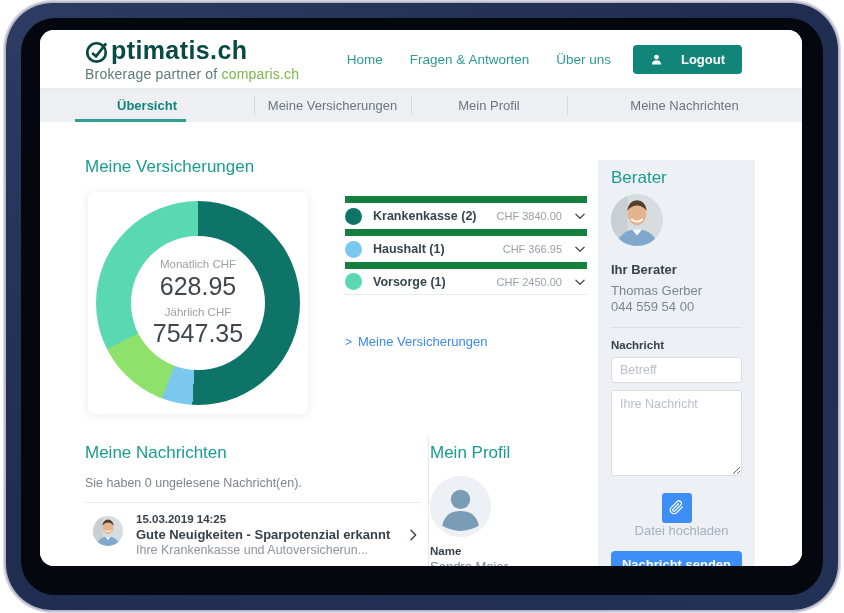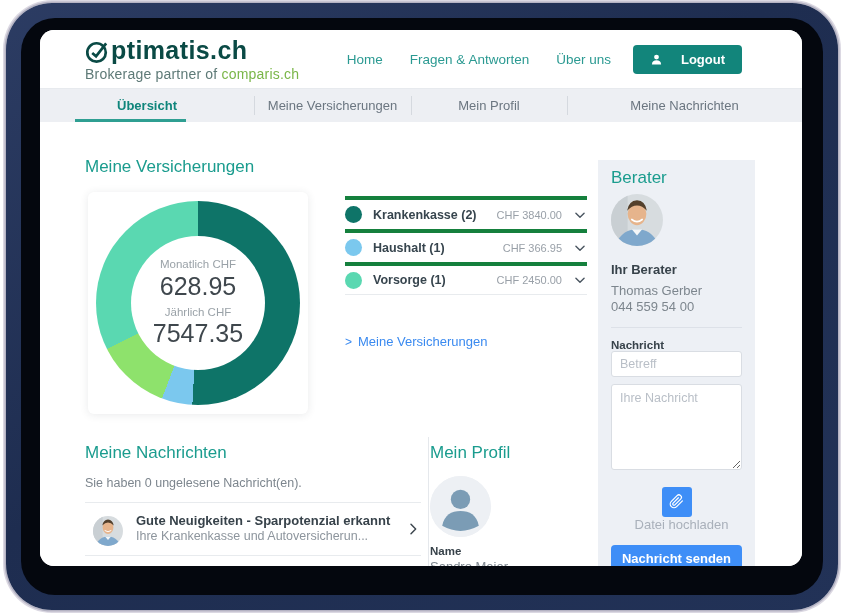--- a/index.html
+++ b/index.html
@@ -49,21 +49,21 @@
   .chart-card { position:absolute; left:48px; top:70px; width:220px; height:222px; border-radius:6px;
                 background:#fff; box-shadow:0 1px 8px rgba(40,50,60,.10); }
   .donut { position:absolute; left:8px; top:9px; width:204px; height:204px; border-radius:50%; }
   .donut-hole { position:absolute; left:35px; top:35px; width:134px; height:134px; border-radius:50%; background:#fff;
                 display:flex; flex-direction:column; align-items:center; justify-content:center; }
   .donut-label { font-size:11.5px; color:#9aa2a8; line-height:1.2; }
   .donut-value { font-size:25px; color:#3f474d; line-height:1.15; margin-bottom:5px; }
 
   
   .legend { position:absolute; left:305px; top:74px; width:242px; }
-  .legend-row { display:flex; align-items:center; height:33px; border-top:4px solid #15803d; cursor:pointer; }
+  .legend-row { display:flex; align-items:center; height:33px; border-top:7px solid #15803d; cursor:pointer; }
   .legend-row:last-child { border-bottom:1px solid #e8ebee; }
   .legend-dot { width:17px; height:17px; border-radius:50%; margin-right:11px; flex:none; }
   .legend-label { flex:1; font-size:12.5px; font-weight:bold; color:#37454e; }
   .legend-value { font-size:11px; color:#99a0a8; margin-right:11px; }
   .chev-down { width:14px; height:14px; color:#4a5560; }
 
   .mv-link { position:absolute; left:305px; top:212px; display:flex; align-items:center; font-size:13px; color:#3a8af0; cursor:pointer; text-decoration:none; }
   .mv-link .arrow { margin-right:6px; font-size:12px; }
 
   
@@ -87,21 +87,21 @@
   .p-name-value { margin-top:2px; font-size:13px; color:#7d868e; }
 
   
   .kontakt { position:absolute; left:558px; top:38px; width:157px; height:406px; background:#edf0f5; padding:8px 13px 0; }
   .k-photo { margin-top:6px; width:52px; height:52px; border-radius:50%; overflow:hidden; }
   .k-berater { margin-top:16px; font-size:13px; font-weight:bold; color:#37424a; }
   .k-name { margin-top:6px; font-size:13px; color:#7d868e; line-height:1.25; }
   .k-phone { font-size:13px; color:#7d868e; line-height:1.25; }
   .k-divider { margin:11px 0; height:1px; background:#dde1e8; }
   .k-msg-label { font-size:11.5px; font-weight:bold; color:#37424a; }
-  .k-input { width:100%; height:26px; border:1px solid #d9dde3; border-radius:3px; background:#fff;
+  .k-input { margin-top:6px; width:100%; height:26px; border:1px solid #d9dde3; border-radius:3px; background:#fff;
              padding:0 8px; font-size:12.5px; font-family:"Liberation Sans",sans-serif; color:#444; }
   .k-textarea { margin-top:7px; width:100%; height:86px; border:1px solid #d9dde3; border-radius:3px; background:#fff;
                 padding:6px 8px; font-size:12.5px; font-family:"Liberation Sans",sans-serif; color:#444; resize:both; }
   .k-input::placeholder, .k-textarea::placeholder { color:#b9bfc7; }
   .upload-row { margin-top:13px; display:flex; align-items:center;flex-direction:column; }
   .upload-btn { width:30px; height:30px; background:#3e8ef7; border:none; border-radius:3px; cursor:pointer;
                 display:flex; align-items:center; justify-content:center; }
   .upload-btn svg { width:15px; height:15px; color:#fff; }
   .upload-label { margin-left:10px; font-size:13px; color:#a9b0ba; }
   .send-btn { margin-top:13px; width:100%; height:27px; background:#3e8ef7; color:#fff; font-size:13px; font-weight:bold;
@@ -205,20 +205,21 @@
                 <rect width="50" height="50" fill="#d7dcdf"></rect>
                 <rect width="16" height="50" fill="#c9cfd3"></rect>
                 <path d="M4 50 C9 37 17 34 25 34 C33 34 41 37 46 50 Z" fill="#7fa8cc"></path>
                 <path d="M20 34 L25 40 L30 34 Z" fill="#f4f6f7"></path>
                 <ellipse cx="25" cy="19" rx="9" ry="11" fill="#e6b48c"></ellipse>
                 <path d="M15.5 16 Q17 6.5 25 6 Q33 6.5 34.5 16 Q30 11 25 11 Q20 11 15.5 16 Z" fill="#53402c"></path>
                 <path d="M20 24.5 Q25 28.5 30 24.5" stroke="#fff" stroke-width="1.6" fill="none" stroke-linecap="round"></path>
               </svg>
             </div>
             <div class="msg-texts">
+              <div class="msg-date">15.03.2019 14:25</div>
               <div class="msg-subject">Gute Neuigkeiten - Sparpotenzial erkannt</div>
               <div class="msg-preview">Ihre Krankenkasse und Autoversicherun...</div>
             </div>
             <svg class="chev-right" viewBox="0 0 24 24" fill="none">
                 <path d="M9 5l7 7-7 7" stroke="currentColor" stroke-width="2.2" stroke-linecap="round" stroke-linejoin="round"></path>
               </svg>
           </div>
         </div>
 
         <div class="vdivider"></div>

